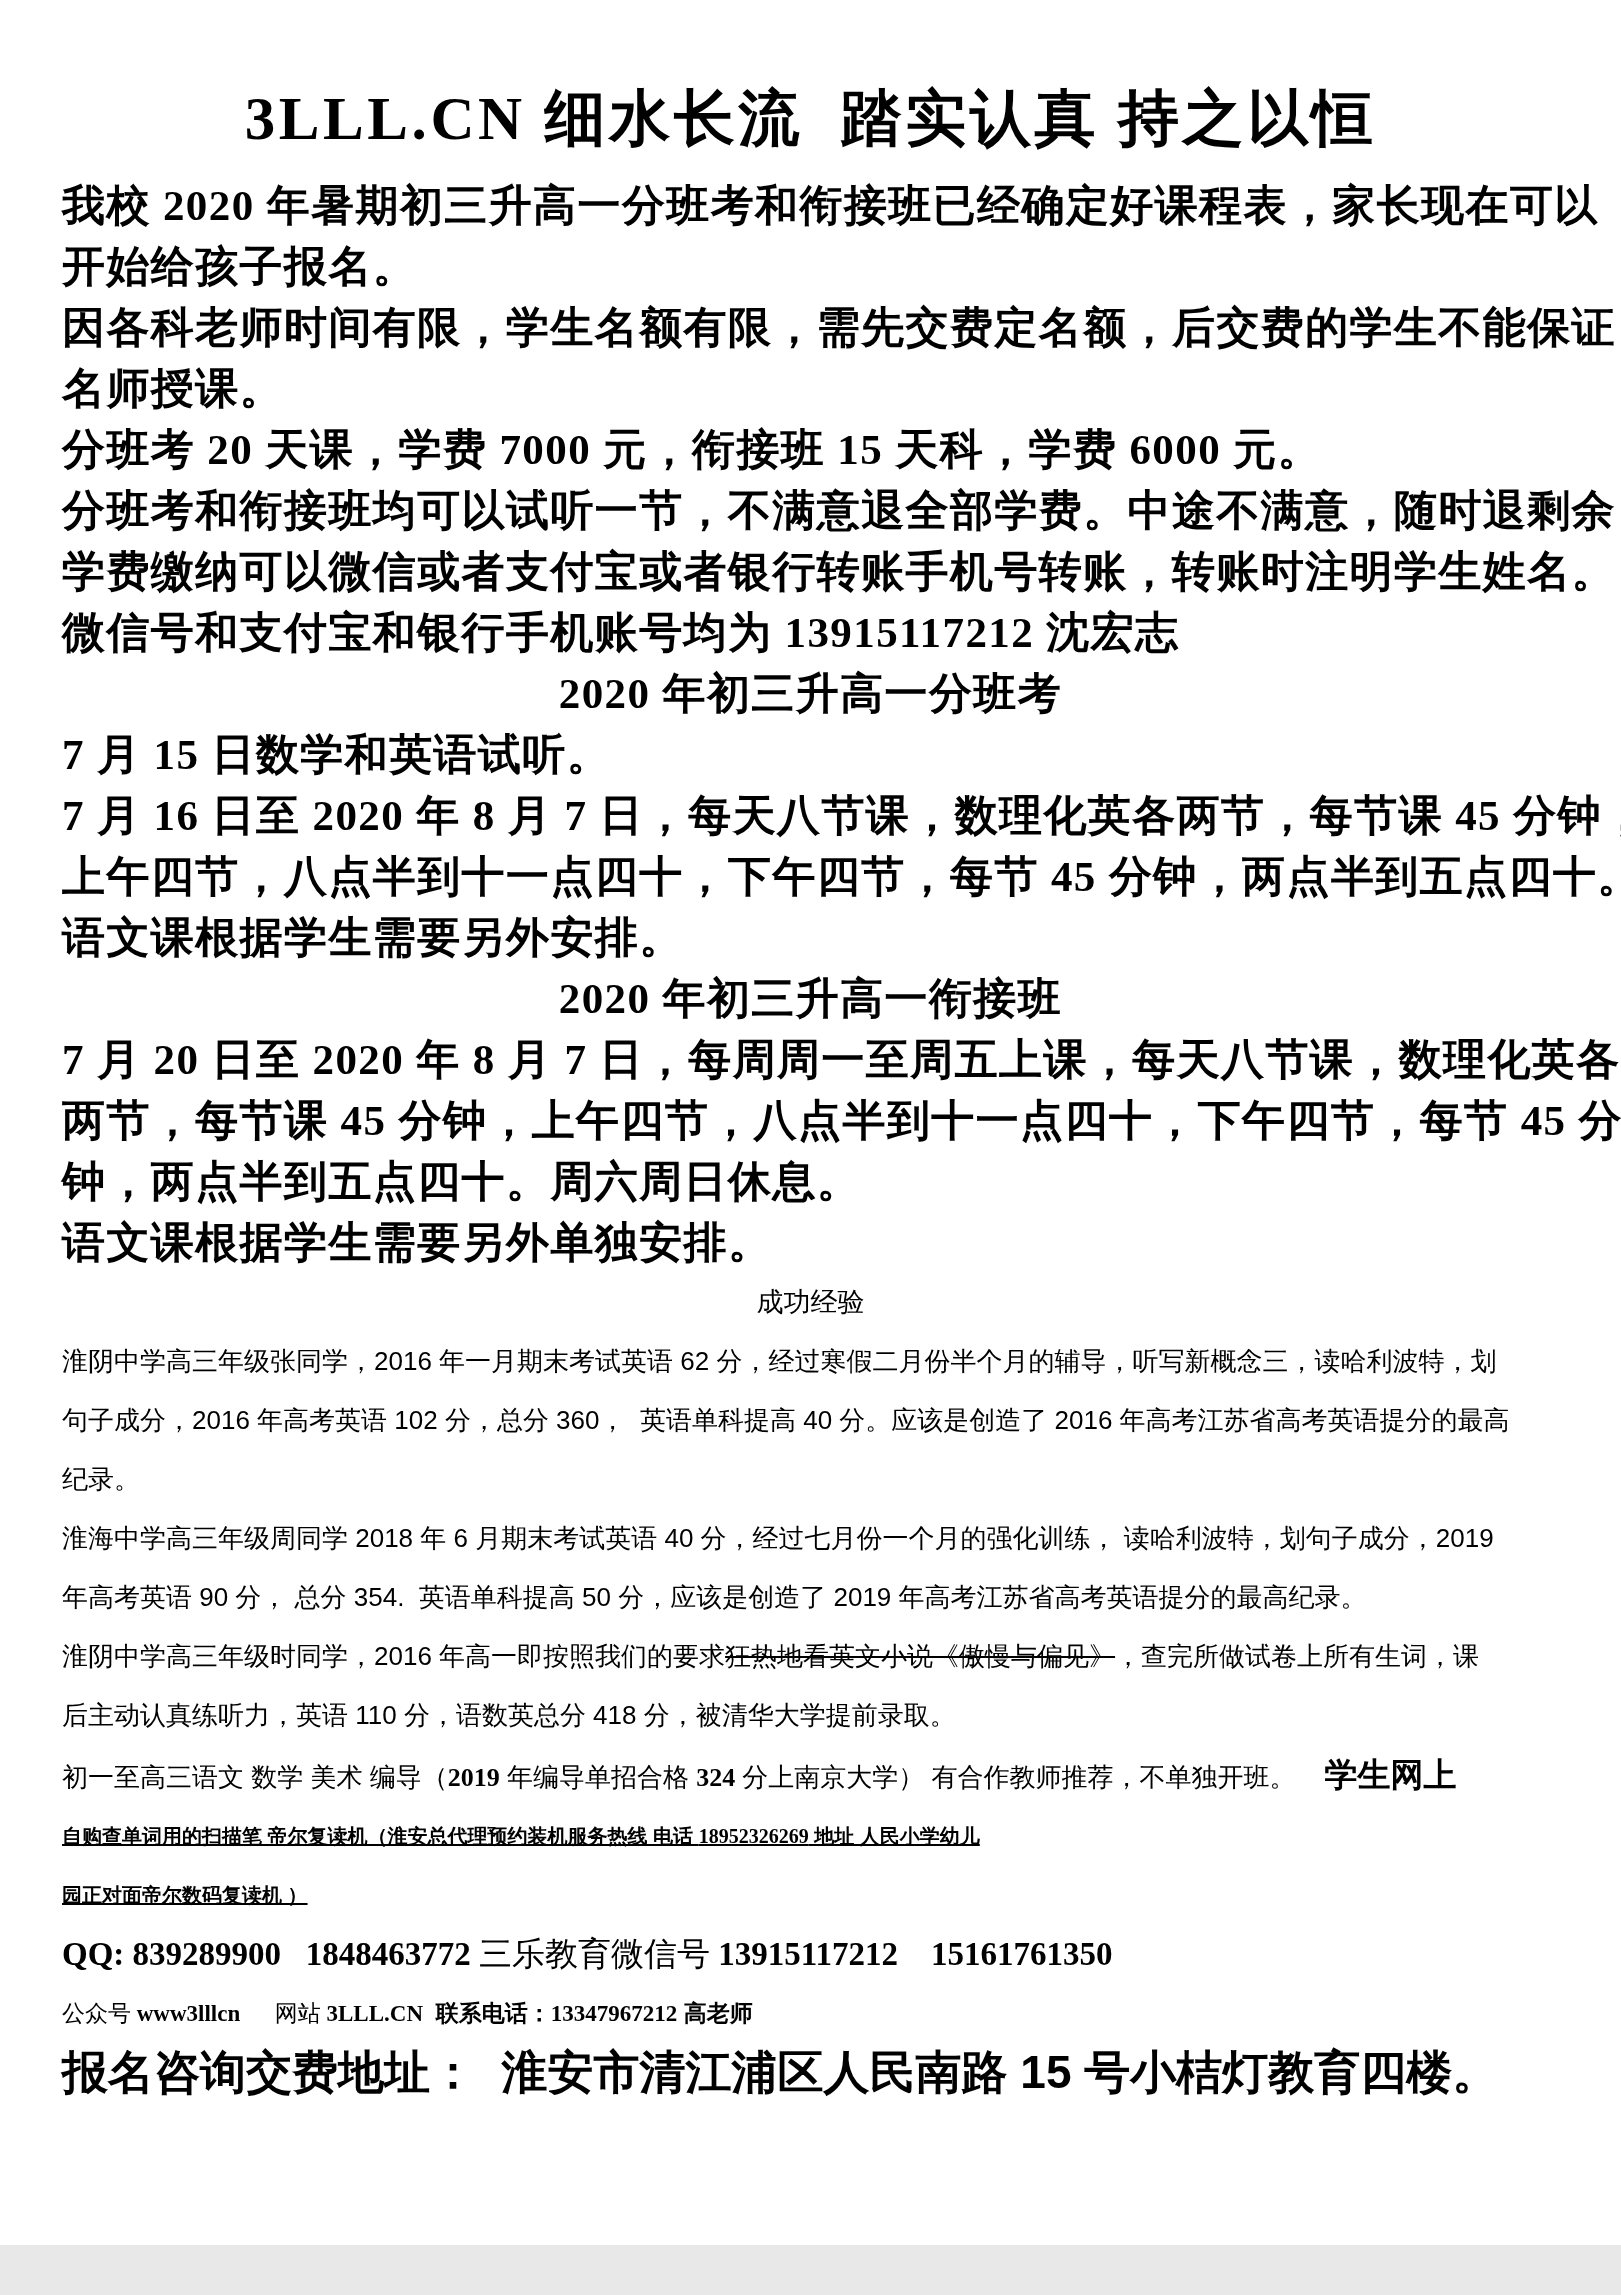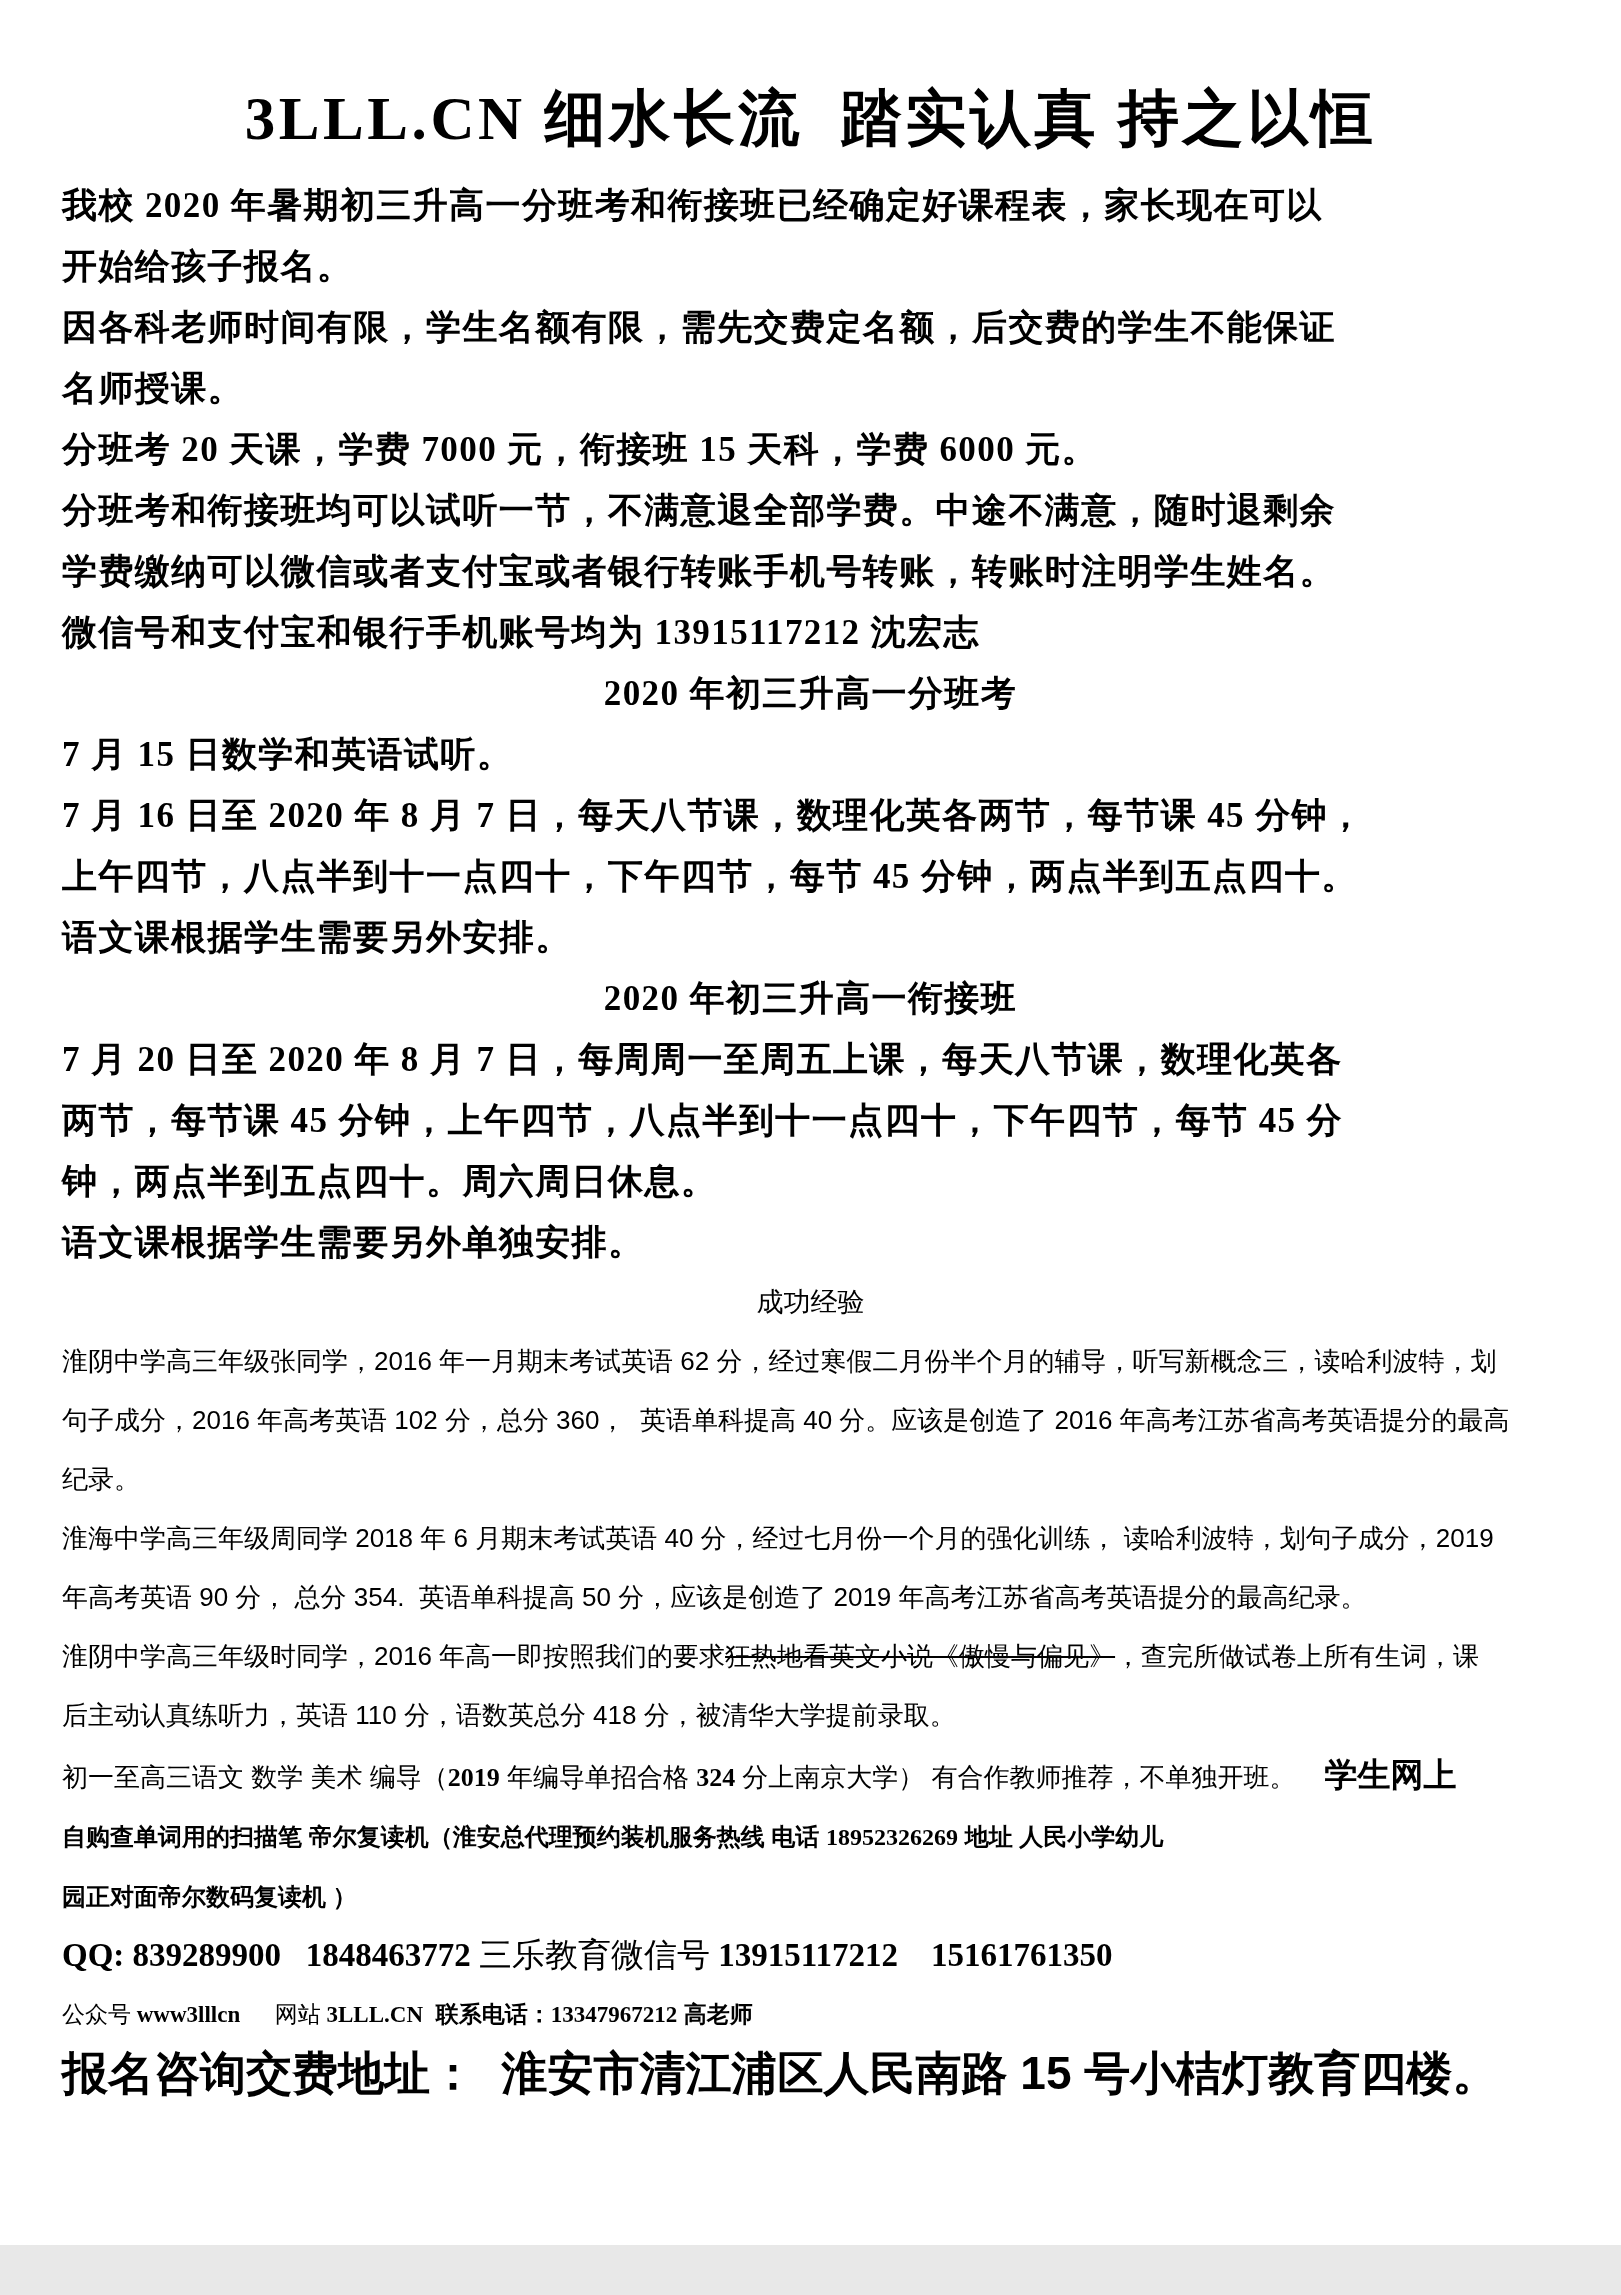--- a/index.html
+++ b/index.html
@@ -24,21 +24,21 @@
     letter-spacing:3.6px;
     text-align:center;
     white-space:pre;
   }
 
   
   .main{margin-top:16px;}
   .bl{
     font-family:"Liberation Serif","DejaVu Serif",serif;
     font-weight:bold;
-    font-size:35px;
+    font-size:43px;
     line-height:61px;
     letter-spacing:1.4px;
     white-space:pre;
   }
   .center{text-align:center;letter-spacing:1.4px;}
 
   
   .lower{}
   .sh{ 
     font-family:"Liberation Sans","DejaVu Sans",sans-serif;
@@ -61,23 +61,24 @@
     font-weight:bold;
   }
   .hl-big{ 
     font-family:"Liberation Sans","DejaVu Sans",sans-serif;
     font-weight:bold;
     font-size:33px;
   }
   .ml{ 
     font-family:"Liberation Sans","DejaVu Sans",sans-serif;
     font-weight:bold;
-    font-size:24px;
+    font-size:20px;
     line-height:59px;
     white-space:pre;
+    text-decoration:underline;
   }
   .cl1{ 
     font-family:"Liberation Serif","DejaVu Serif",serif;
     font-size:33px;
     line-height:59px;
     white-space:pre;
   }
   .cl1 .serif-b{font-weight:bold;}
   .cl1 .serif-r{font-weight:normal;}
   .cl2{ 

